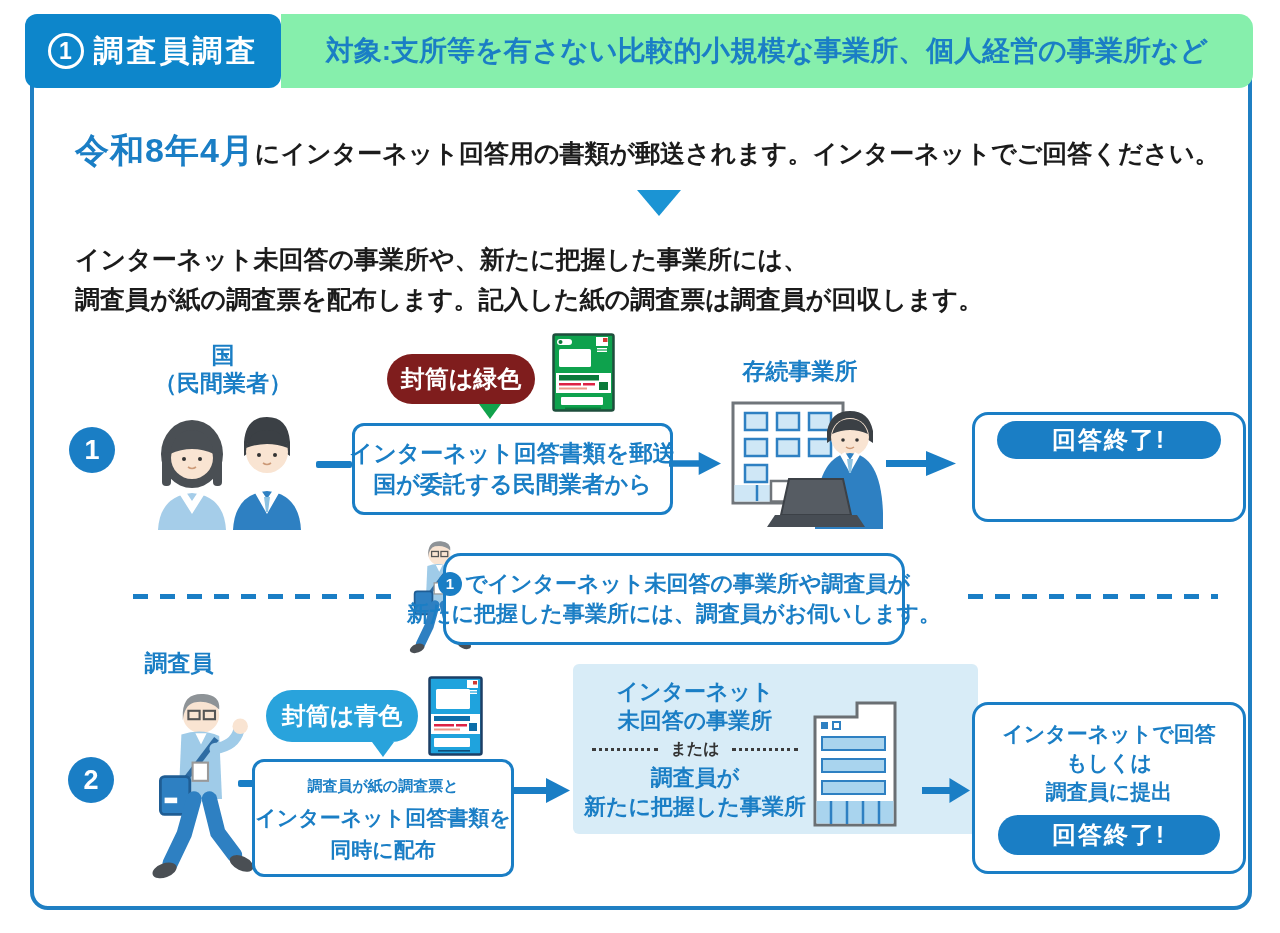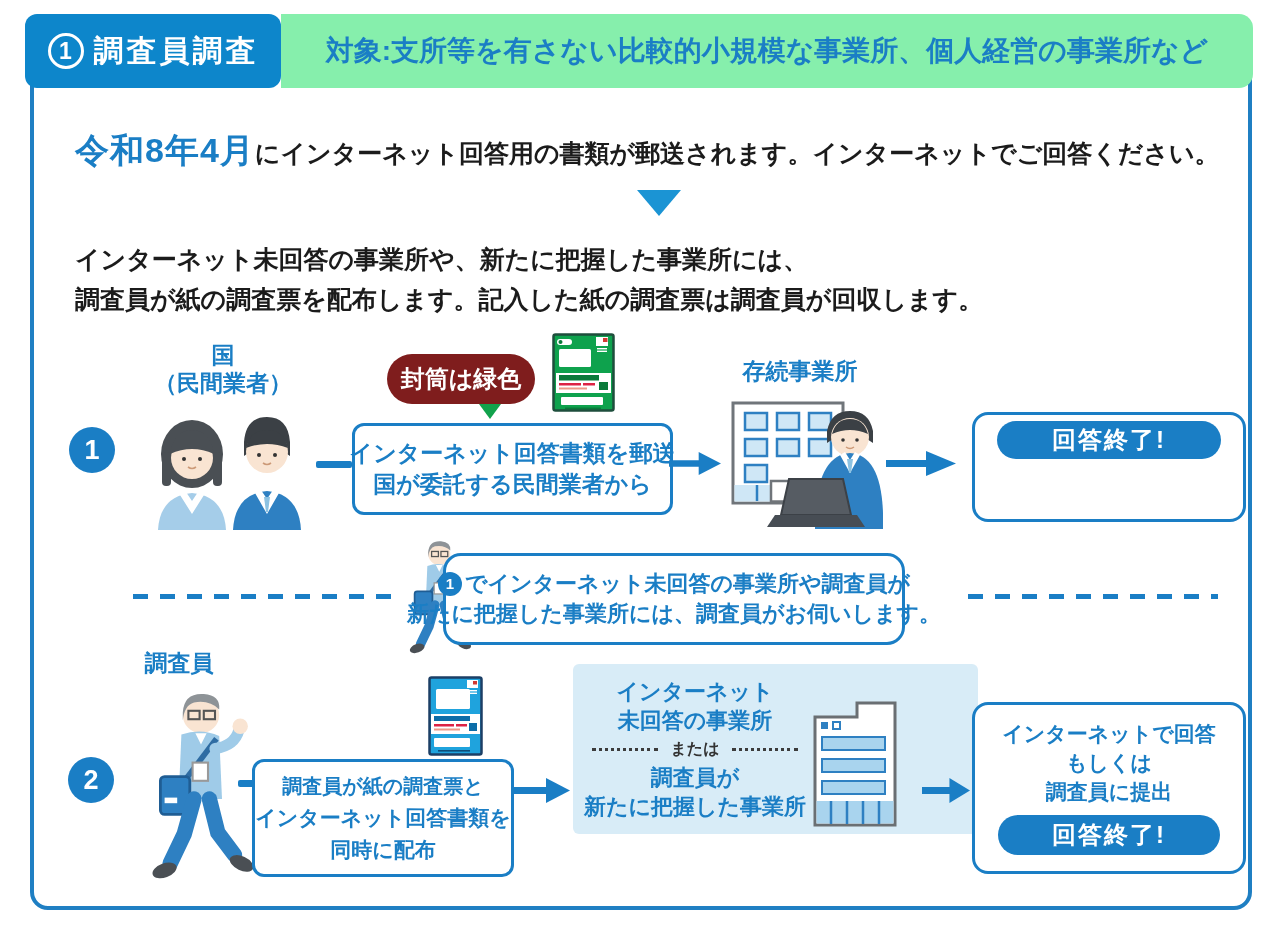--- a/index.html
+++ b/index.html
@@ -228,40 +228,41 @@
     <path d="M60,44 Q74,42 77,31" stroke="#9fcbe8" stroke-width="8" fill="none" stroke-linecap="round"></path>
     <circle cx="78" cy="28" r="5.5" fill="#f9e4d2"></circle>
     <path d="M45,80 L38,105 L28,126" stroke="#2e80c2" stroke-width="11" fill="none" stroke-linecap="round"></path>
     <path d="M56,80 L62,104 L74,120" stroke="#2e80c2" stroke-width="11" fill="none" stroke-linecap="round"></path>
     <ellipse cx="24" cy="131" rx="9" ry="5" fill="#4a4f54" transform="rotate(-20 24 131)"></ellipse>
     <ellipse cx="79" cy="126" rx="9" ry="5" fill="#4a4f54" transform="rotate(25 79 126)"></ellipse>
   </svg>
 
   <div class="abs conn" style="left:238px;top:780px;width:18px;"></div>
 
+  <div class="abs bubble bubble-blue" style="left:266px;top:690px;width:152px;height:52px;">封筒は青色</div>
 
   <svg class="abs" style="left:428px;top:676px;" width="55" height="80" viewBox="0 0 55 80">
     <rect x="1.5" y="1.5" width="52" height="77" rx="2" fill="#1fa3dd" stroke="#1c3f66" stroke-width="2.5"></rect>
     <rect x="39" y="4" width="11" height="8" fill="#fff"></rect>
       <rect x="45" y="5" width="4" height="3.5" fill="#d23b33"></rect>
     <rect x="40" y="14" width="9" height="1.4" fill="#fff"></rect>
       <rect x="40" y="16.6" width="9" height="1.4" fill="#fff"></rect>
     <rect x="8" y="13" width="34" height="20" rx="1.5" fill="#fff"></rect>
     <rect x="3" y="38" width="49" height="20" fill="#fff"></rect>
     <rect x="6" y="40" width="36" height="5" fill="#0d6da8"></rect>
     <rect x="6" y="48" width="20" height="2.5" fill="#d24"></rect>
       <rect x="28" y="48" width="11" height="2.5" fill="#d24"></rect>
     <rect x="6" y="52.5" width="26" height="2" fill="#e98"></rect>
     <rect x="41" y="47" width="8" height="8" fill="#0d6da8"></rect>
     <rect x="6" y="62" width="36" height="9" rx="1" fill="#fff"></rect>
     <rect x="10" y="74" width="32" height="1.6" fill="#0d4c78"></rect>
   </svg>
 
   <div class="abs stepbox" style="left:252px;top:759px;width:256px;height:112px;">
-    <div style="font-size:20px;line-height:32px;">調査員が紙の調査票と</div>
+    <div style="font-size:15px;line-height:32px;">調査員が紙の調査票と</div>
     <div style="font-size:21px;line-height:32px;">インターネット回答書類を</div>
     <div style="font-size:21px;line-height:32px;">同時に配布</div>
   </div>
 
   <svg class="abs" style="left:514px;top:777px;" width="56" height="27" viewBox="0 0 56 27">
     <rect x="0" y="10" width="34" height="7" fill="#1a7ec5"></rect>
       <path d="M32,1 L56,13.5 L32,26 Z" fill="#1a7ec5"></path>
   </svg>
 
   <div class="abs panel">

